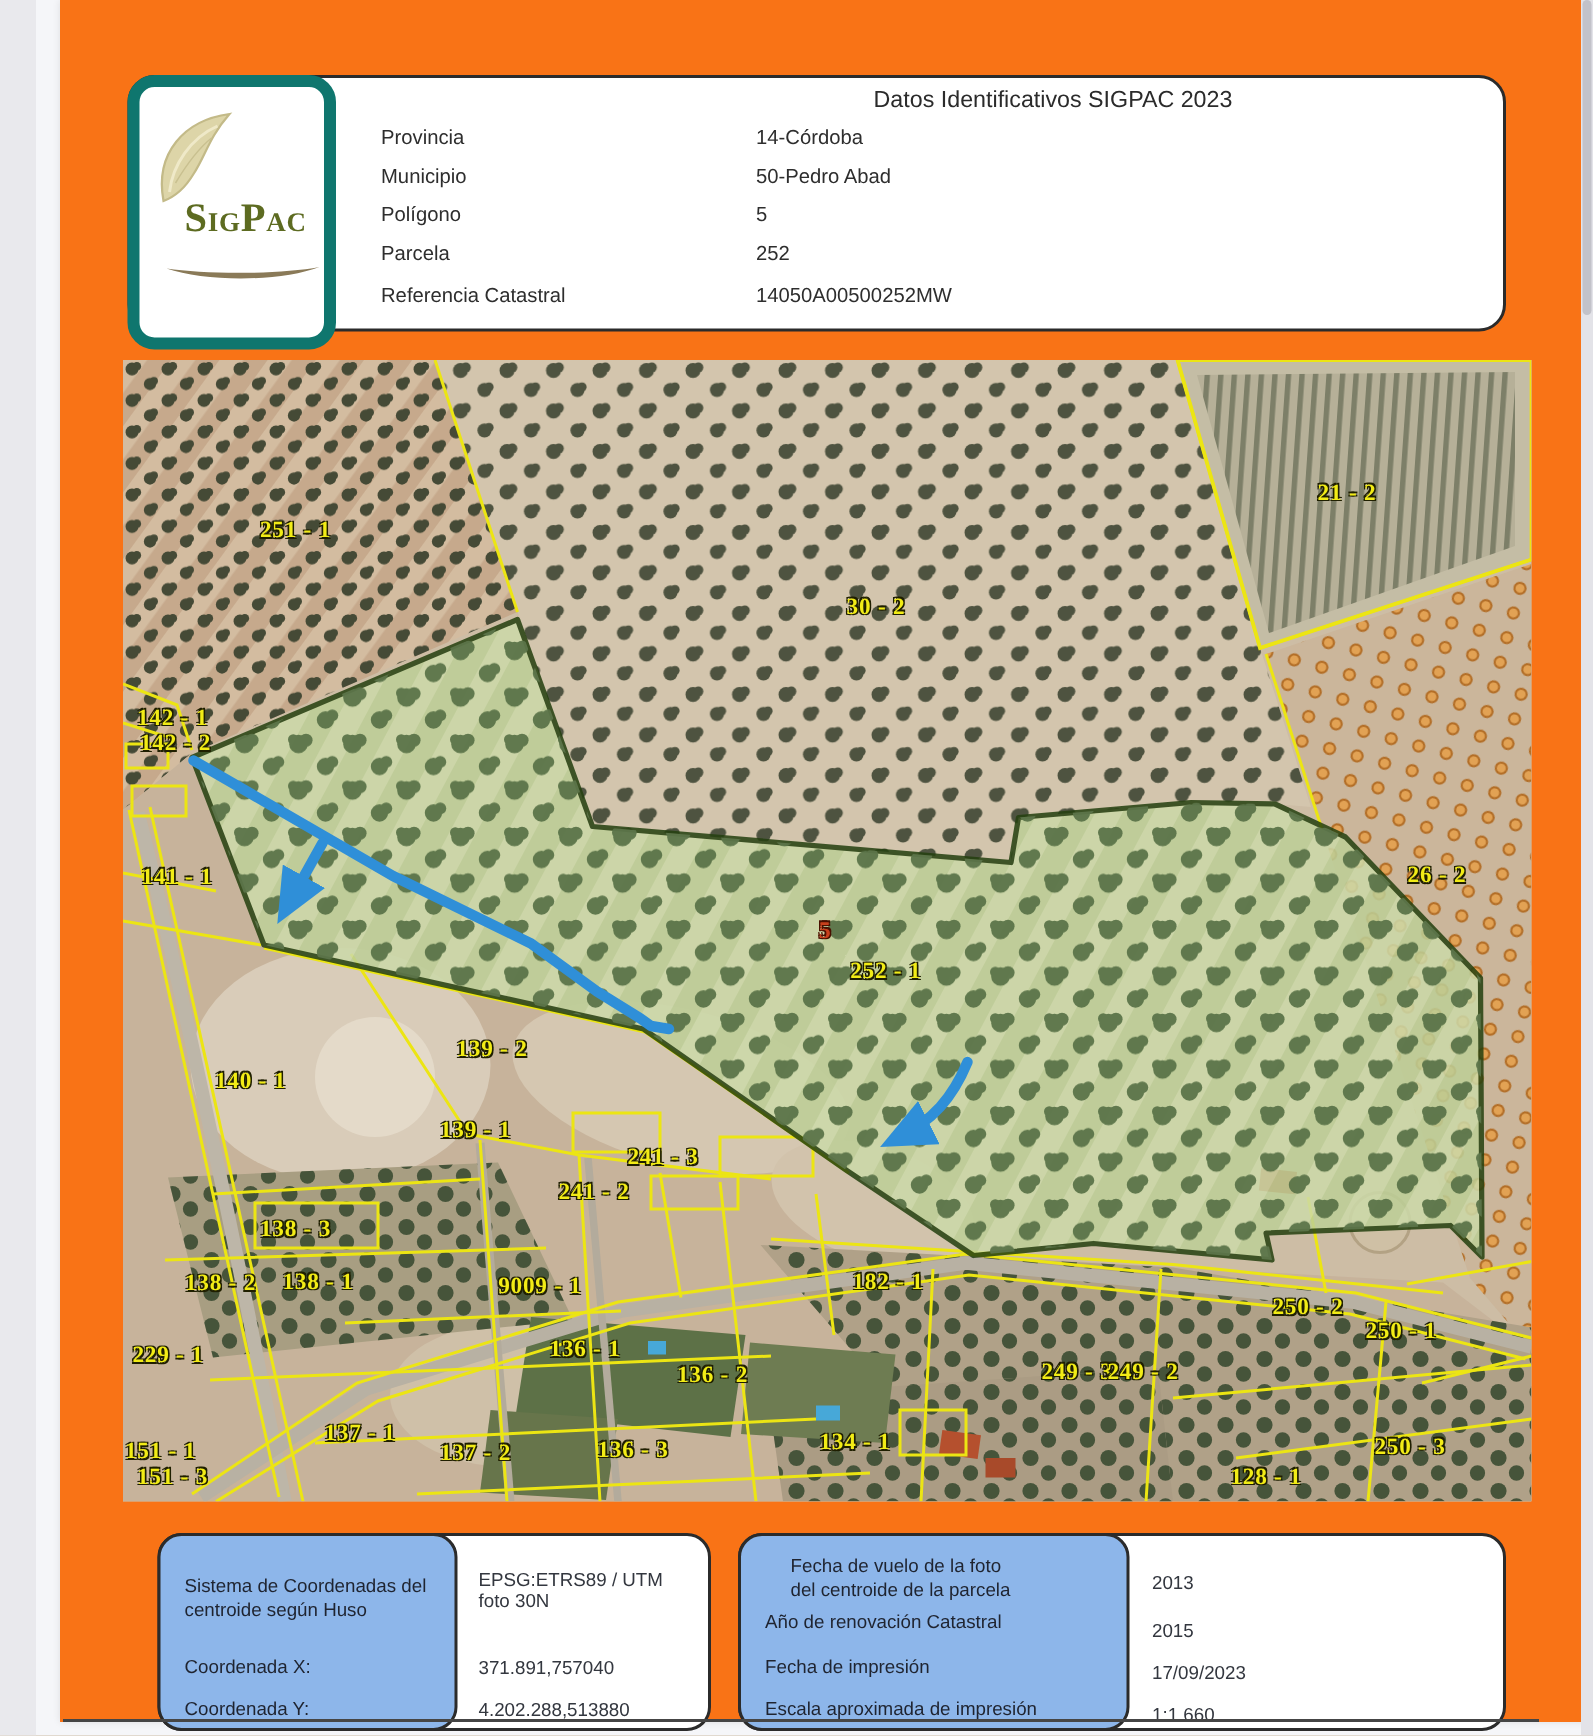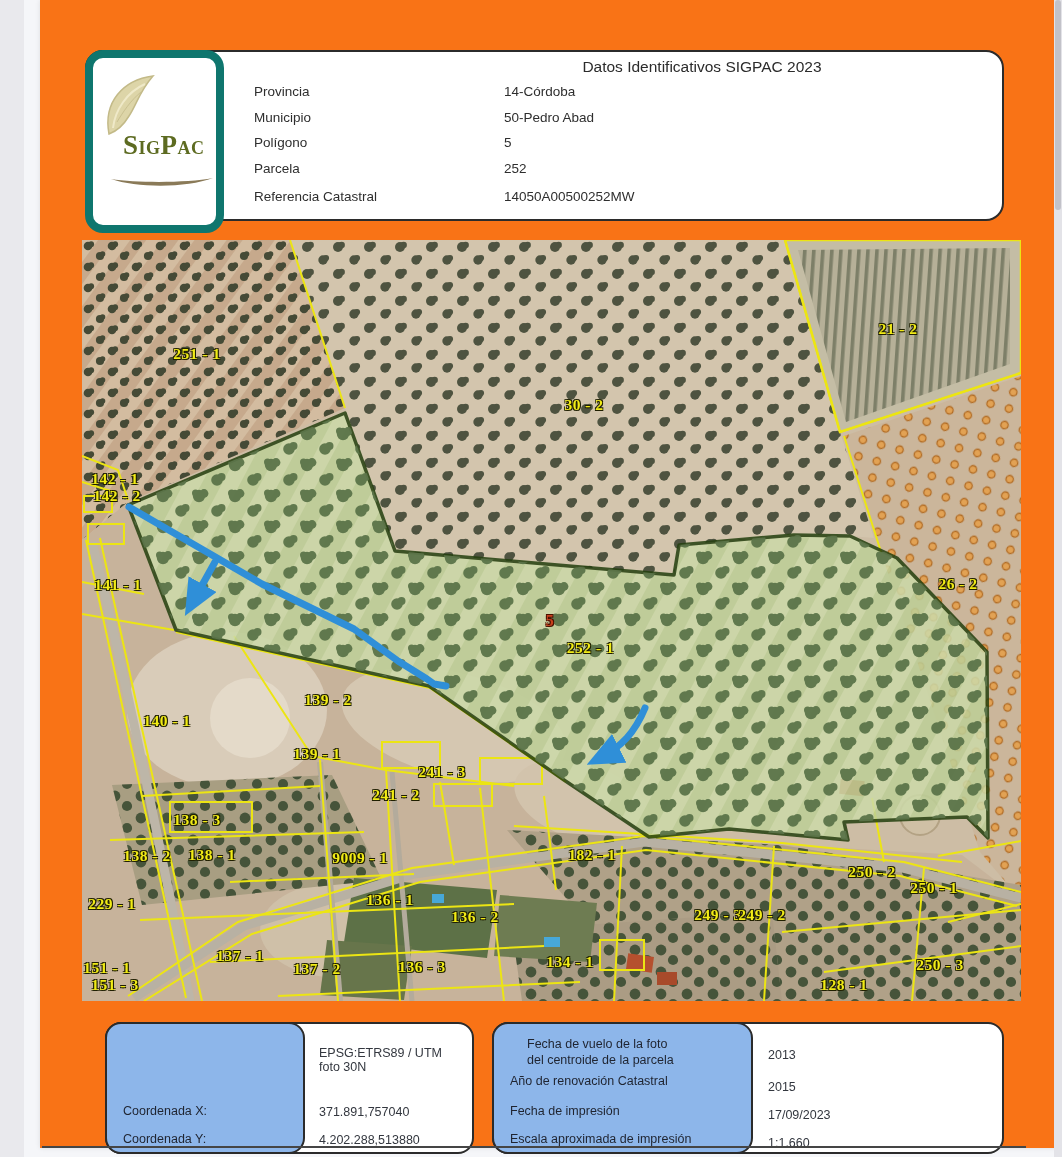--- a/index.html
+++ b/index.html
@@ -240,20 +240,22 @@
         <div class="plabel" style="left: 25px; top: 728px;">151 - 1</div>
         <div class="plabel" style="left: 33px; top: 745px;">151 - 3</div>
         <div class="plabel" style="left: 762px; top: 745px;">128 - 1</div>
         <div class="plabel" style="left: 858px; top: 725px;">250 - 3</div>
         <div class="plabel red" style="left: 468px; top: 381px;">5</div>
       </div>
   </div>
 
   <div class="fbox fbox-left">
     <div class="fblue"></div>
+    <div class="ftxt" style="left:16px;top:26px;width:168px;">Sistema de Coordenadas del
+centroide según Huso</div>
     <div class="ftxt" style="left:16px;top:80px;">Coordenada X:</div>
     <div class="ftxt" style="left:16px;top:108px;">Coordenada Y:</div>
     <div class="fval" style="left:212px;top:22px;white-space:pre-line;">EPSG:ETRS89 / UTM
 foto 30N</div>
     <div class="fval" style="left:212px;top:81px;">371.891,757040</div>
     <div class="fval" style="left:212px;top:109px;">4.202.288,513880</div>
   </div>
 
   <div class="fbox fbox-right">
     <div class="fblue"></div>

